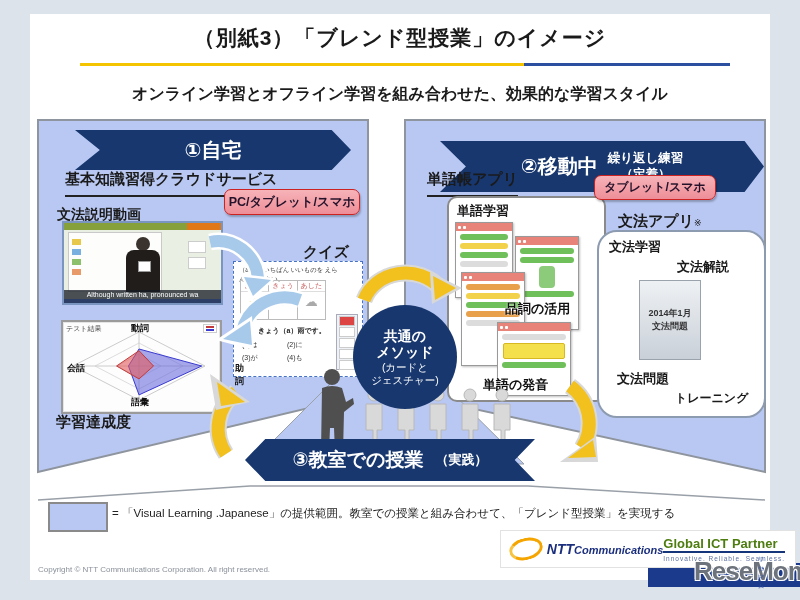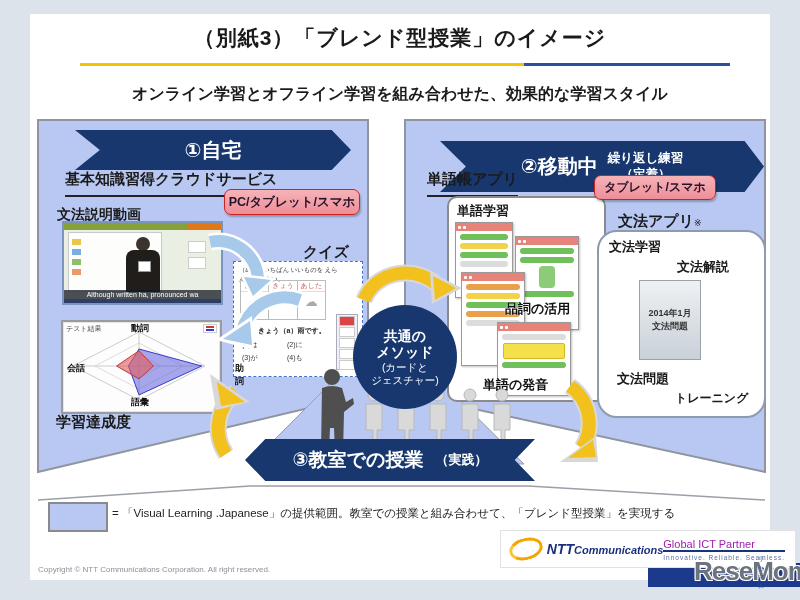--- a/index.html
+++ b/index.html
@@ -109,21 +109,21 @@
   .copyright{left:8px;top:551px;font-size:8px;color:#8a909a;}
 
   .logobox{left:470px;top:516px;width:294px;height:36px;background:#fff;border:1px solid #e2e2e2;
     display:flex;align-items:center;z-index:3;}
   .swoosh{width:44px;height:16px;border:3px solid #f5a500;border-radius:50%;transform:rotate(-14deg);margin:0 4px 0 8px;
     border-left-color:#f7c340;}
   .nttword{font-style:italic;color:#1b2f7e;white-space:nowrap;}
   .nttword .n1{font-weight:900;font-size:14px;}
   .nttword .n2{font-weight:bold;font-size:11px;}
   .gip{margin-left:auto;margin-right:10px;text-align:left;}
-  .gip .t{font-size:11px;font-weight:normal;color:#a21caf;border-bottom:2px solid #15357a;white-space:nowrap;}
+  .gip .t{font-size:13px;font-weight:bold;color:#4d7c0f;border-bottom:2px solid #15357a;white-space:nowrap;}
   .gip .s{font-size:6.5px;color:#5b6f9e;letter-spacing:1px;margin-top:2px;white-space:nowrap;}
   .navystrip{left:618px;top:549px;width:182px;height:24px;background:#1b3a8c;z-index:2;}
   .resemom{left:664px;top:542px;z-index:4;font-size:26px;font-weight:bold;color:#6d737c;letter-spacing:-1px;
     text-shadow:1px 1px 0 #fff,-1px -1px 0 #fff,1px -1px 0 #fff,-1px 1px 0 #fff;}
   .resekana{left:728px;top:541px;z-index:5;font-size:6px;color:#3355aa;}
 
   svg{display:block;}
 </style>
 </head>
 <body>

